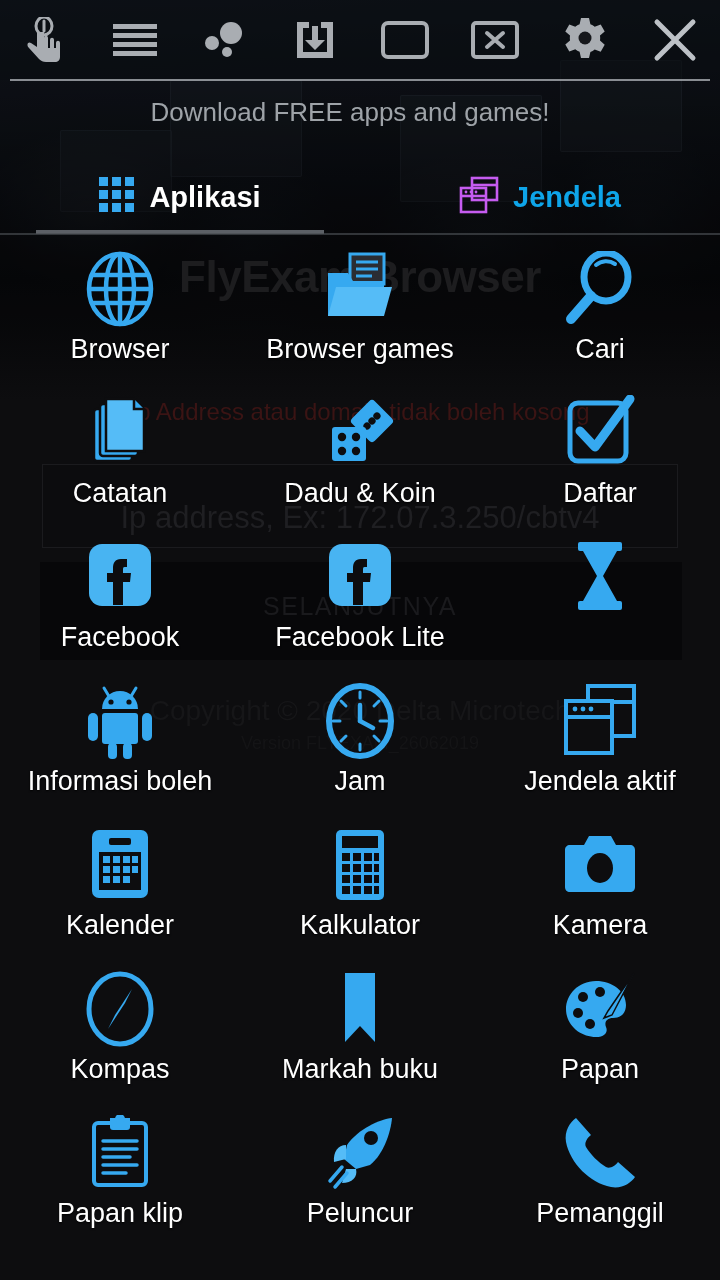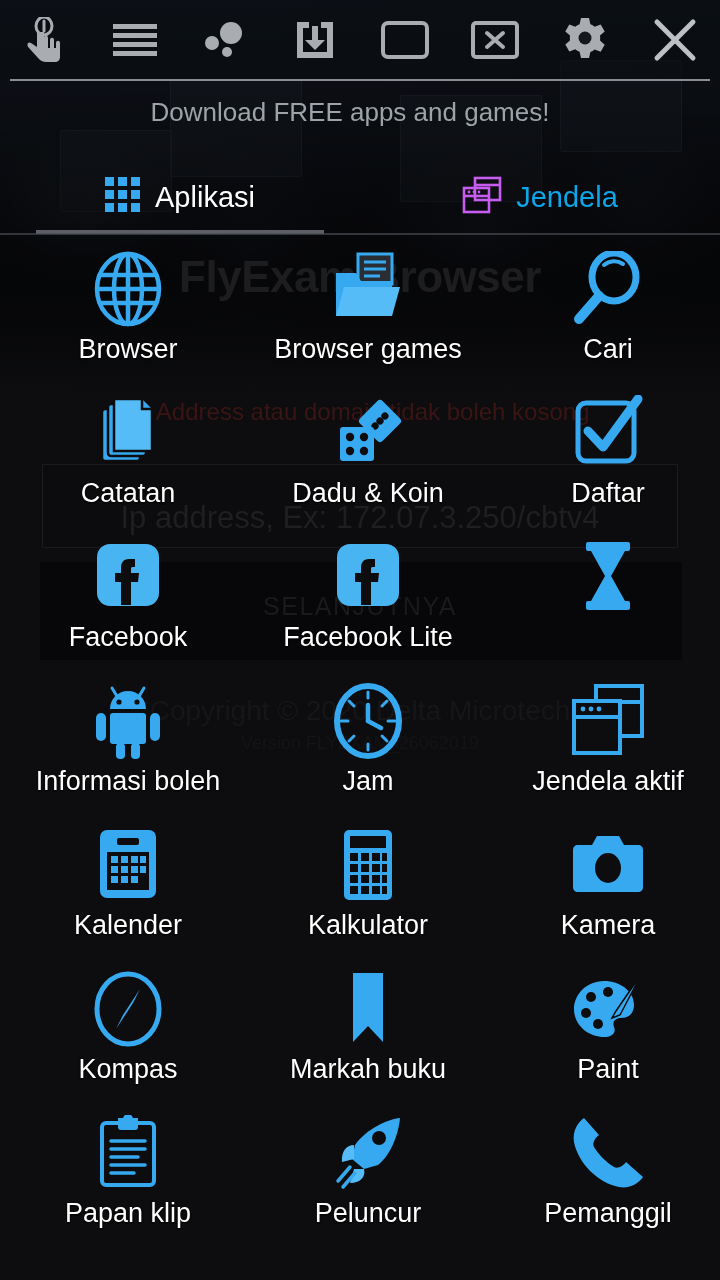--- a/index.html
+++ b/index.html
@@ -162,20 +162,21 @@
     display: flex;
   }
   .tab {
     flex: 1 1 0;
     display: flex;
     align-items: center;
     justify-content: center;
     gap: 14px;
     position: relative;
     cursor: pointer;
+    font-weight: bold;
   }
   .tab-label {
     font-size: 29px;
     color: #0ea5e9;
   }
   .tab.active .tab-label { color: #ffffff; }
   .tab.active:after {
     content: "";
     position: absolute;
     left: 36px; right: 36px; bottom: 0;
@@ -186,21 +187,21 @@
     position: absolute;
     left: 0; top: 233px;
     width: 720px; height: 2px;
     background: #4a4e53;
     opacity: .65;
   }
 
   
   #app-grid {
     position: absolute;
-    left: 8px; top: 240px;
+    left: 0; top: 240px;
     width: 604px;
     display: grid;
     grid-template-columns: repeat(3, 240px);
     grid-auto-rows: 144px;
   }
   .app-cell {
     display: flex;
     flex-direction: column;
     align-items: center;
     justify-content: flex-start;
@@ -605,21 +606,21 @@
       <div class="app-icon">
         <svg width="76" height="76" viewBox="0 0 76 76">
           <path d="M34 10 C16 10 4 24 4 38 C4 54 18 66 34 66 C44 66 46 60 44 56 C42 51 45 47 51 47 C60 47 64 41 64 34 C64 20 50 10 34 10 Z" fill="#36a9f0"></path>
           <circle cx="21" cy="26" r="5" fill="#0d0d0f"></circle>
           <circle cx="16" cy="42" r="5" fill="#0d0d0f"></circle>
           <circle cx="28" cy="53" r="5" fill="#0d0d0f"></circle>
           <circle cx="38" cy="21" r="5" fill="#0d0d0f"></circle>
           <path d="M72 2 L46 40 L42 47 L50 44 Z" fill="#36a9f0" stroke="#0d0d0f" stroke-width="1.5"></path>
         </svg>
       </div>
-      <div class="app-label">Paint</div>
+      <div class="app-label">Papan</div>
     </div>
 
     <div class="app-cell">
       <div class="app-icon">
         <svg width="76" height="76" viewBox="0 0 76 76">
           <rect x="12" y="8" width="52" height="62" rx="4" fill="none" stroke="#36a9f0" stroke-width="4"></rect>
           <path d="M28 8 L28 3 L48 3 L48 8" fill="#36a9f0"></path>
           <rect x="28" y="3" width="20" height="12" rx="3" fill="#36a9f0"></rect>
           <circle cx="38" cy="4" r="5" fill="#36a9f0"></circle>
           <g stroke="#36a9f0" stroke-width="3.5" stroke-linecap="round">

